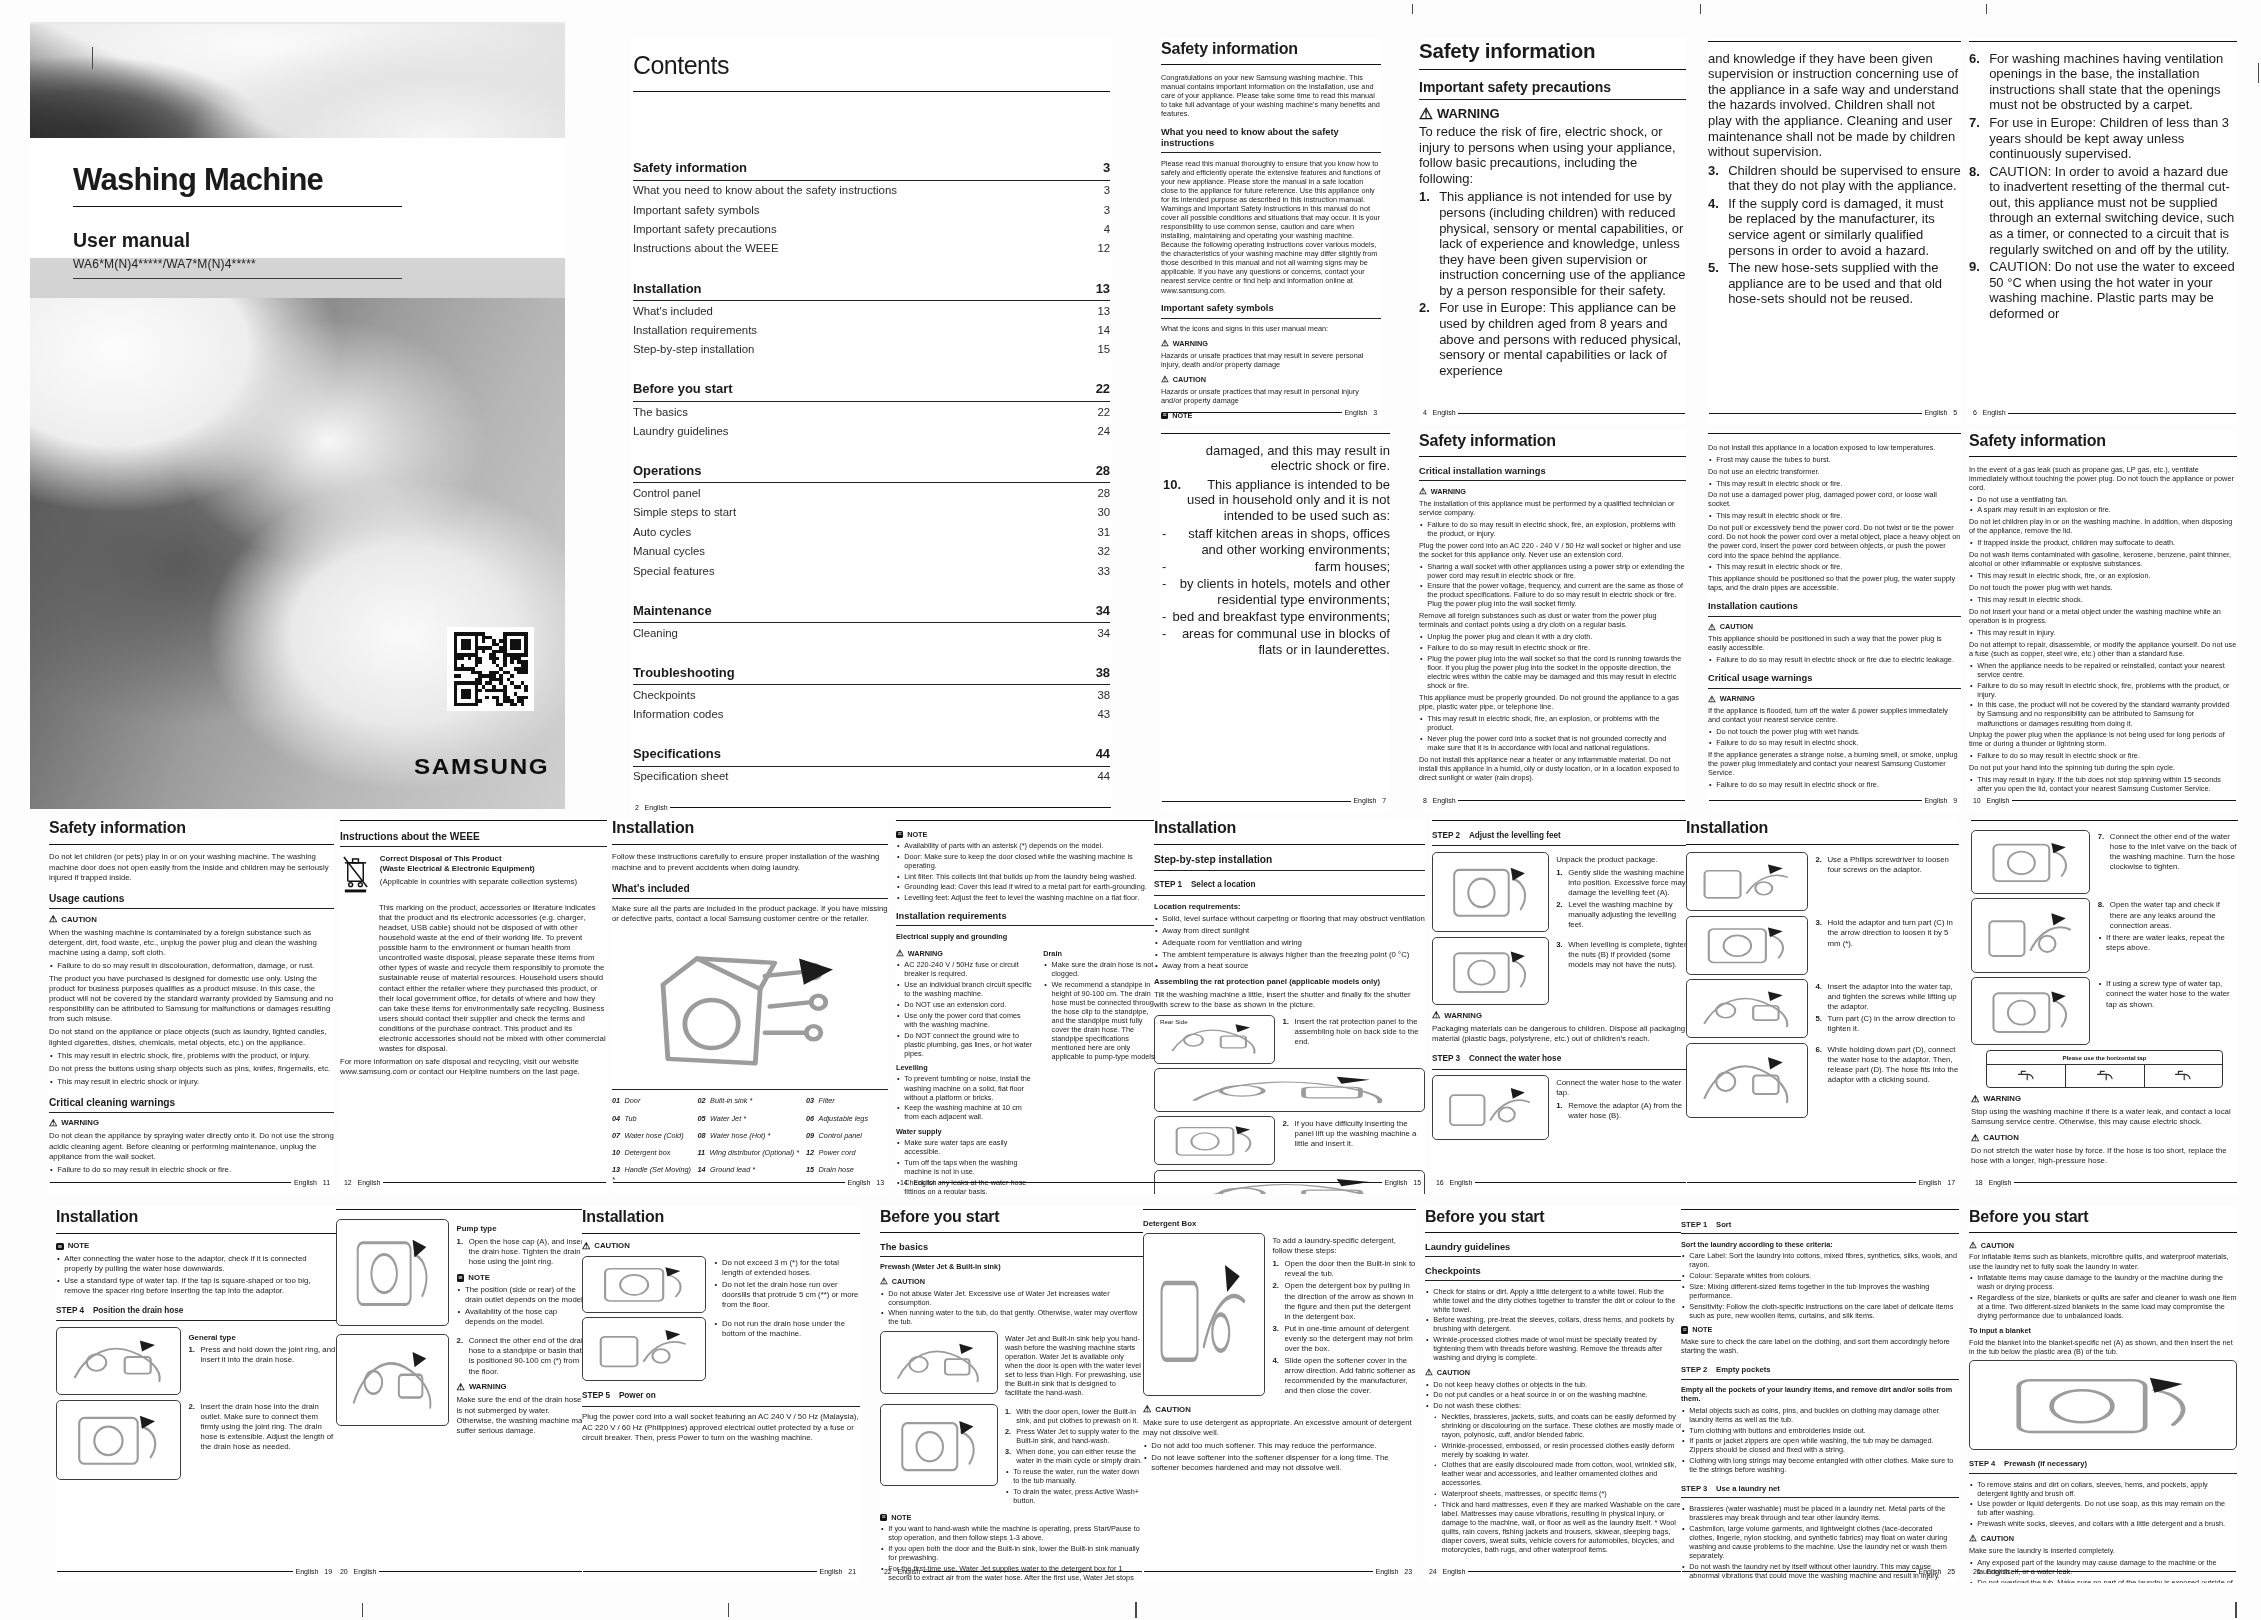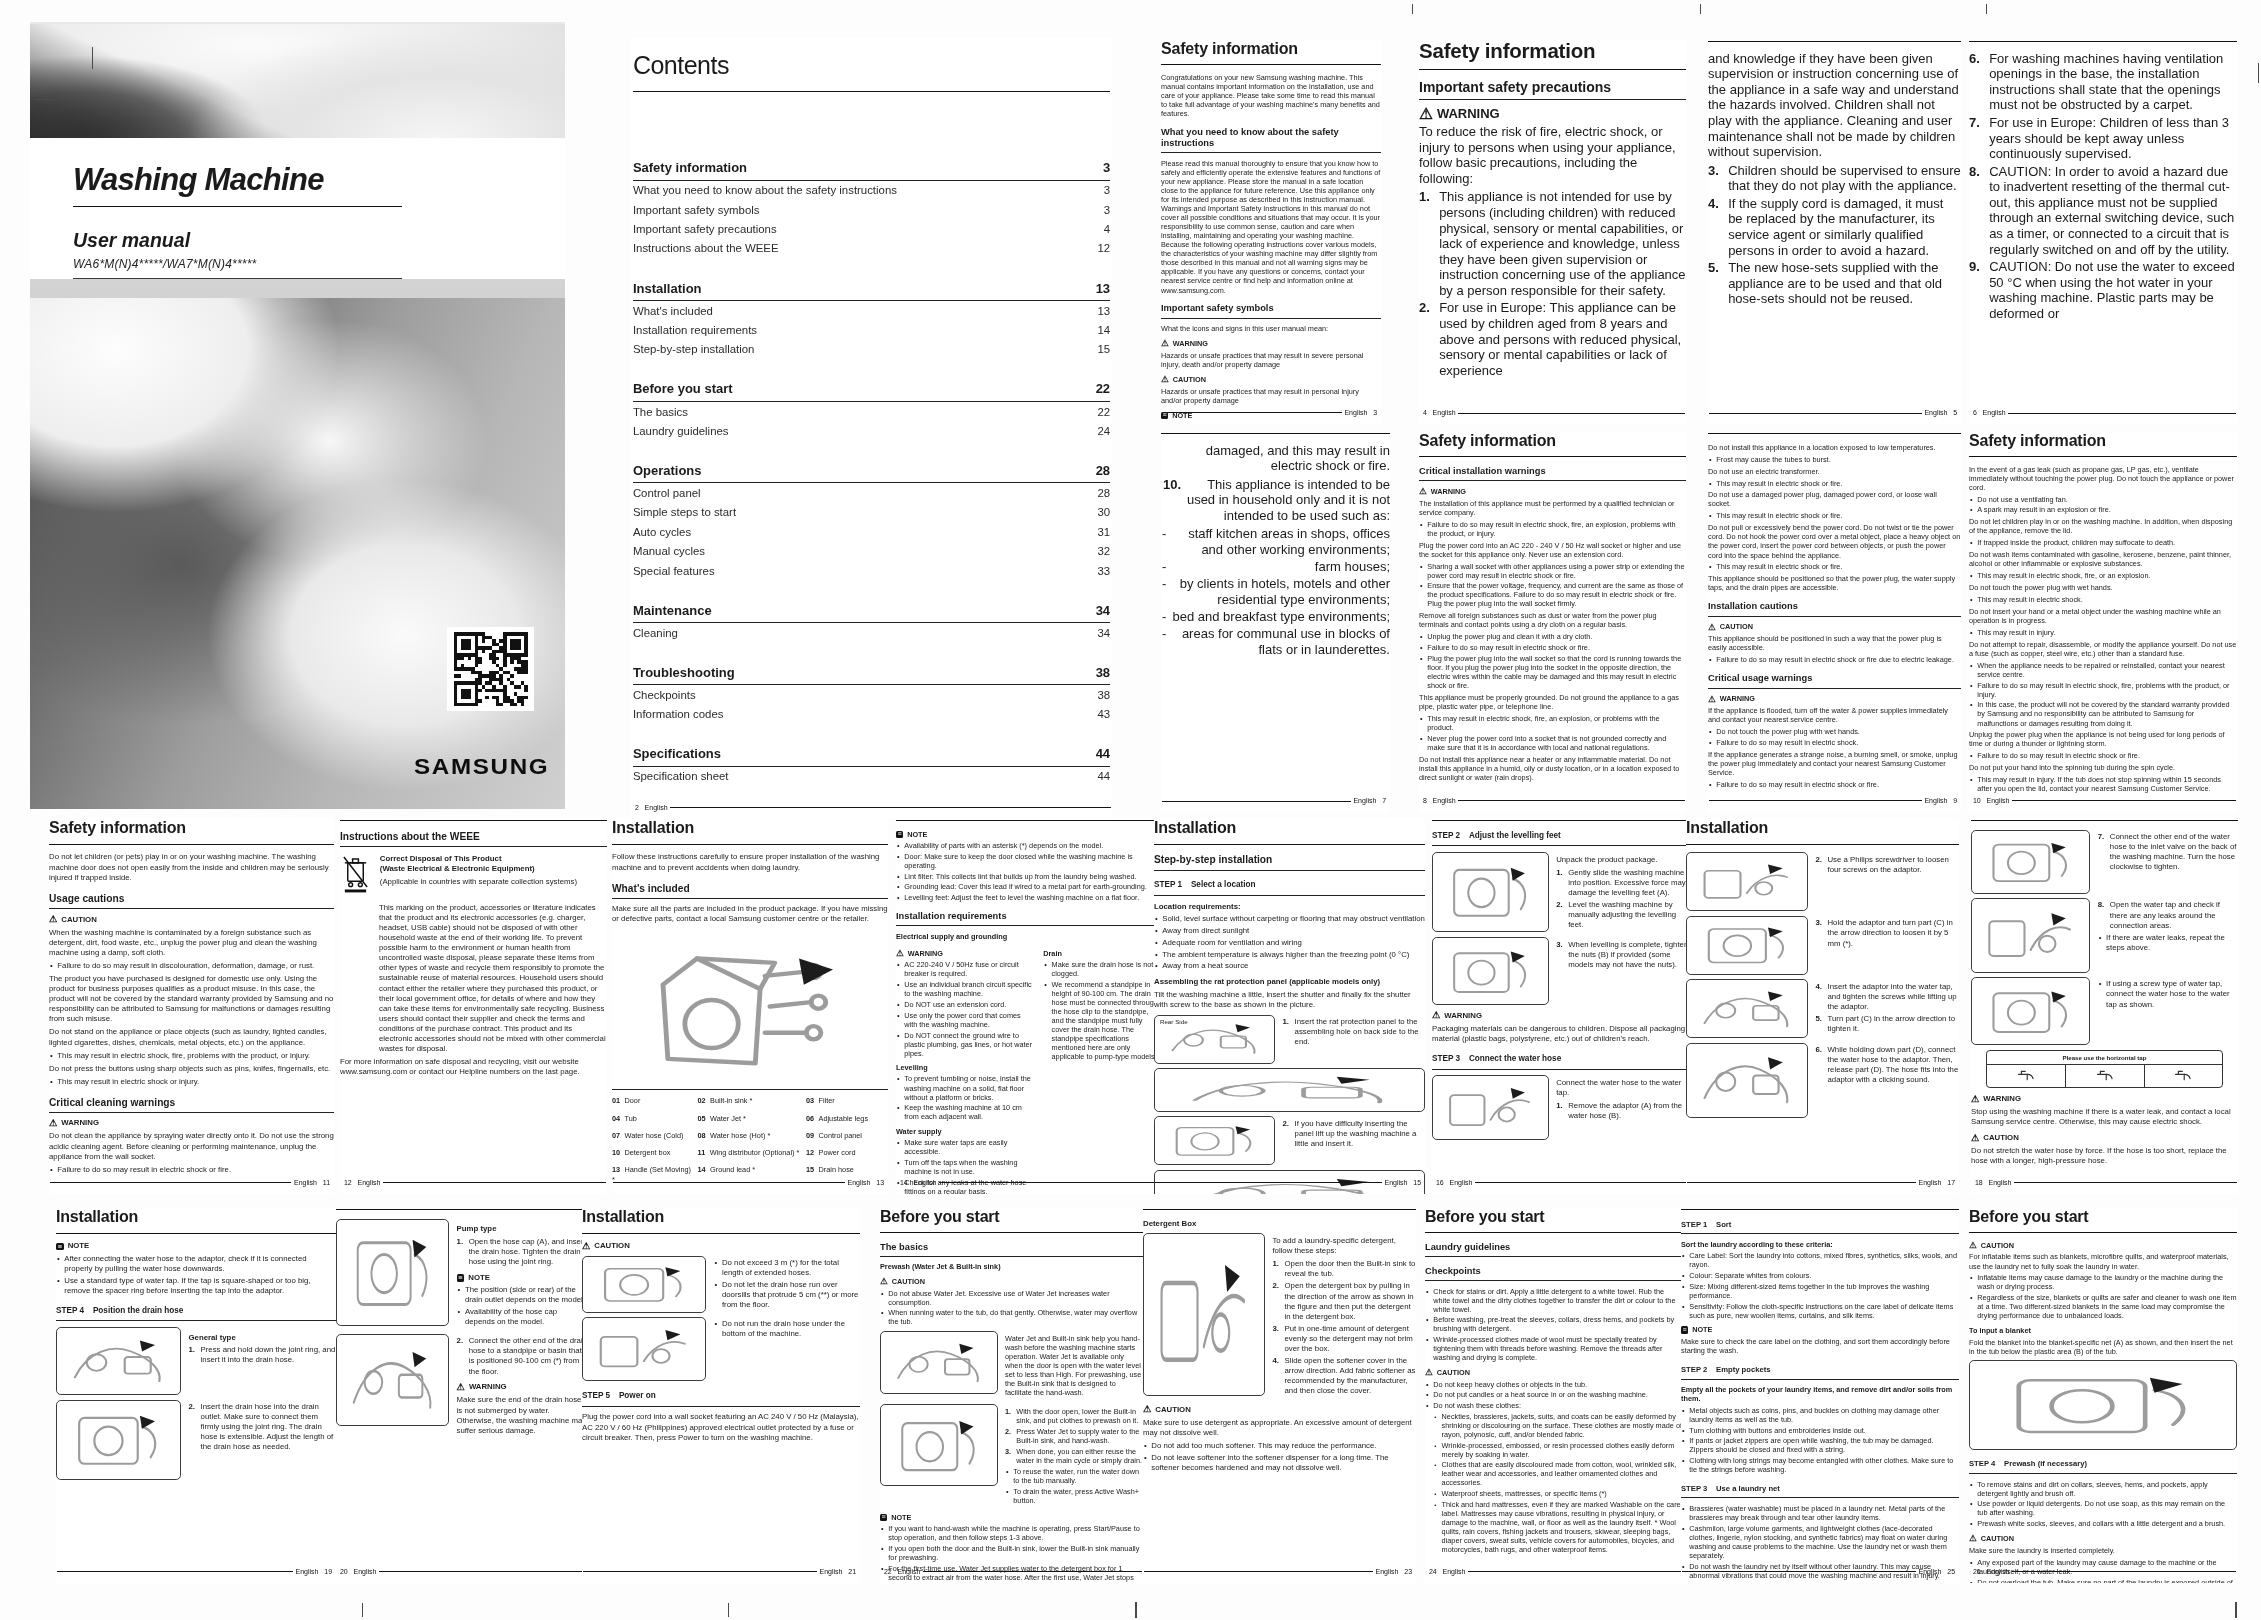--- a/index.html
+++ b/index.html
@@ -36,21 +36,21 @@
   .fig{border:0.8px solid #3c3c3c;border-radius:4.9px;background:#fff;position:relative;overflow:hidden;margin:3.9px 0;}
   .fig svg{position:absolute;left:6%;top:8%;width:88%;height:84%;}
   .fig.open{border:none;border-radius:0;}
   .fig-lb{position:absolute;top:2.9px;left:4.9px;font-size:.8em;color:#222;}
   .figrow{display:flex;gap:7.3px;margin:4.4px 0;align-items:flex-start;}
   .figrow .fig{flex:0 0 44%;margin:0;}
   .figrow .fb{flex:1;min-width:0;}
   .cols{display:flex;gap:10.7px;}
   .cl{flex:1.15;min-width:0;} .cr{flex:1;min-width:0;}
   .parts{border-top:1px solid #222;margin-top:4.9px;padding-top:2.4px;font-size:7.3px;}
-  .prow{display:grid;grid-template-columns:1.02fr 1.3fr 1fr;gap:2px;padding:3.9px 0;}
+  .prow{display:grid;grid-template-columns:1.02fr 1.3fr 1fr;gap:2px;padding:3.9px 0;font-style:italic;}
   .pcell .pn{font-weight:bold;margin-right:4.4px;}
   .weee{display:flex;gap:7.8px;margin:6.8px 0;}
   .weee .wic{flex:0 0 32px;}
   .wt{font-weight:bold;}
   .wx{margin-top:3.4px;}
   .tapstrip{border:0.8px solid #333;border-radius:3.9px;margin:4.9px auto;width:88%;overflow:hidden;}
   .tap-ti{text-align:center;font-weight:bold;font-size:.78em;padding:2.4px 1.9px;border-bottom:0.7px solid #333;}
   .tap-row{display:grid;grid-template-columns:1fr 1fr 1fr;}
   .tap-cell{padding:4.4px 1.9px;display:flex;justify-content:center;}
   .tap-cell + .tap-cell{border-left:0.7px solid #333;}
@@ -70,21 +70,21 @@
     linear-gradient(25deg,#2e2e2e 0%,rgba(46,46,46,0) 34%),
     radial-gradient(62% 130% at 76% 100%,#f5f5f5 0%,#e4e4e4 42%,rgba(228,228,228,0) 75%),
     radial-gradient(48% 95% at 10% 96%,#3c3c3c 0%,#6f6f6f 38%,rgba(111,111,111,0) 72%),
     radial-gradient(75% 85% at 42% 18%,#fbfbfb 0%,#ededed 52%,#dadada 100%);}
   .ph-bot{top:276px;bottom:0;background:
     radial-gradient(55% 42% at 16% 10%,#fdfdfd 0%,#eeeeee 45%,rgba(238,238,238,0) 76%),
     radial-gradient(42% 34% at 56% 28%,#f7f7f7 0%,rgba(247,247,247,0) 70%),
     radial-gradient(46% 38% at 70% 66%,#fafafa 0%,#e9e9e9 46%,rgba(233,233,233,0) 80%),
     radial-gradient(60% 45% at 28% 52%,#5a5a5a 0%,rgba(90,90,90,0) 70%),
     linear-gradient(115deg,#474747 0%,#6f6f6f 24%,#9d9d9d 48%,#b6b6b6 68%,#d0d0d0 100%);}
-  .cv-band{position:absolute;top:116px;height:141px;left:0;right:0;background:#fff;font-style:italic;}
+  .cv-band{position:absolute;top:116px;height:120px;left:0;right:0;background:#fff;}
   .cv-in{padding:24px 0 0 43px;}
   .cv-title{font-size:31px;font-weight:bold;letter-spacing:-0.7px;}
   .cv-rule{width:329px;border-top:1.9px solid #111;margin-top:8.3px;}
   .cv-sub{font-size:19.5px;font-weight:bold;margin-top:21.4px;}
   .cv-model{font-size:12px;margin-top:4.9px;color:#242424;letter-spacing:0.2px;}
   .cv-rule2{width:329px;border-top:1px solid #3a3a3a;margin-top:7.3px;}
   .cv-qr{position:absolute;left:417px;top:605px;width:87px;height:84px;background:#fff;padding:4.9px;box-sizing:border-box;}
   .cv-qr svg{width:100%;height:100%;}
   .cv-brand{position:absolute;left:384px;top:732px;font-size:22px;font-weight:bold;letter-spacing:1.5px;color:#0d0d0d;transform:scaleX(1.1);transform-origin:left center;}
   .tick{position:absolute;background:#4a4a4a;}

